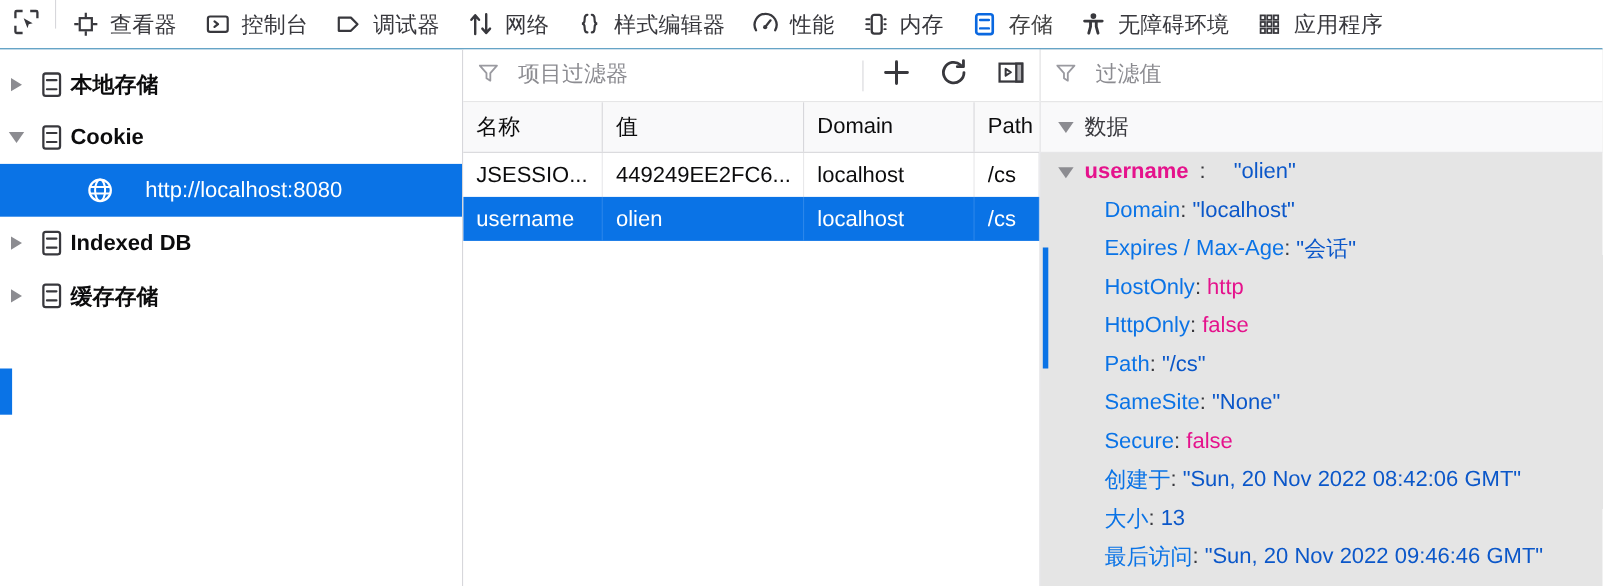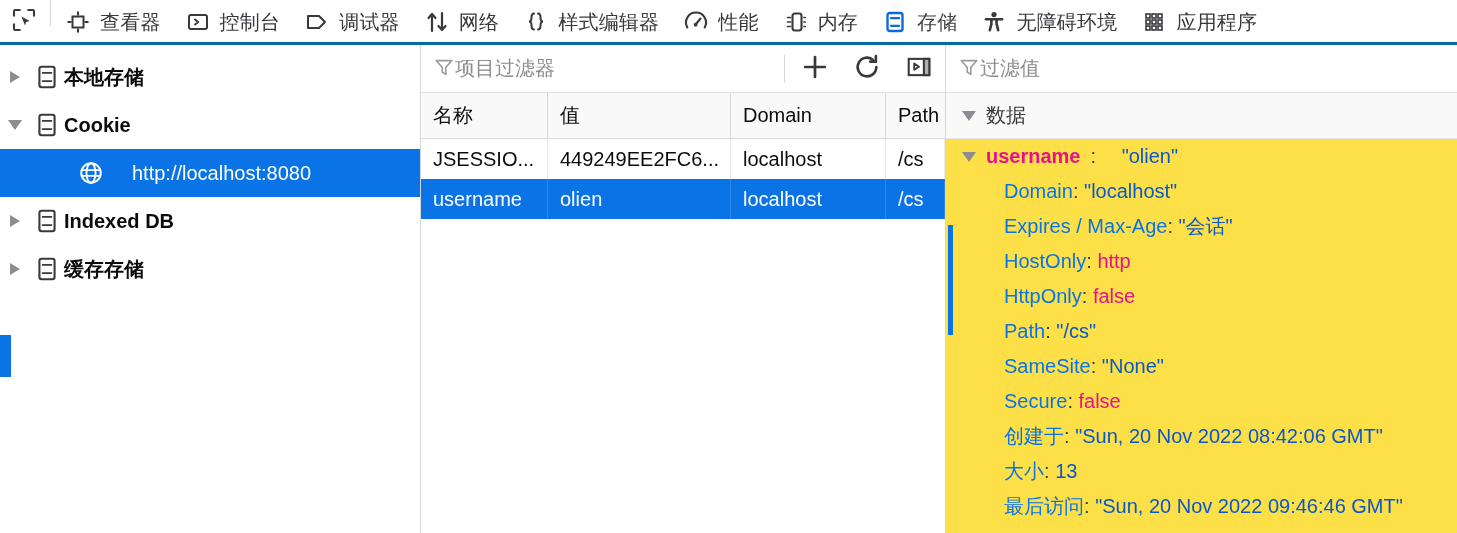--- a/index.html
+++ b/index.html
@@ -10,21 +10,21 @@
     font-family: "Liberation Sans", "DejaVu Sans", sans-serif;
     -webkit-font-smoothing: antialiased;
   }
   #app { width: 1457px; height: 533px; display: flex; flex-direction: column; }
 
   
   .toolbar {
     height: 45px; min-height: 45px;
     display: flex; 
     background: #ffffff;
-    border-bottom: 3px solid #0369a1;
+    border-bottom: 1px solid #0369a1;
     overflow: hidden;
     white-space: nowrap;
   }
   .picker-btn {
     width: 48px; height: 44px;
     display: flex; align-items: center; justify-content: center;
     flex: 0 0 auto;
   }
   .tb-sep {
     width: 1px; height: 26px; background: #d7d7db; flex: 0 0 auto;
@@ -100,21 +100,21 @@
     border-right: 1px solid #d7d7db;
     background: #ffffff;
     overflow: hidden;
   }
   .tbar {
     height: 48px; min-height: 48px;
     display: flex; align-items: center;
     border-bottom: 1px solid #e0e0e2;
     background: #ffffff;
   }
-  .filter-wrap { flex: 1; display: flex; align-items: center; gap: 0; padding-left: 12px; min-width: 0; }
+  .filter-wrap { flex: 1; display: flex; align-items: center; gap: 16px; padding-left: 12px; min-width: 0; }
   .filter-input {
     flex: 1; border: 0; outline: none; background: transparent;
     font-family: "Liberation Sans", sans-serif;
     font-size: 20px; color: #0c0c0d; min-width: 0;
   }
   .filter-input::placeholder { color: #8c8c91; }
   .tbar-sep { width: 1px; height: 28px; background: #d7d7db; margin: 0 4px; }
   .tbar-btn {
     width: 52px; height: 46px;
     display: flex; align-items: center; justify-content: center;
@@ -140,21 +140,21 @@
     overflow: hidden; white-space: nowrap; text-overflow: ellipsis;
   }
   .trow .td span { overflow: hidden; text-overflow: ellipsis; }
   .trow.selected { background: #0a73e6; color: #ffffff; }
   .trow.selected .td { border-right-color: #2b86ea; }
   .table-body { flex: 1; overflow: hidden; }
 
   
   .detail-pane {
     flex: 1; display: flex; flex-direction: column;
-    background: #fde047; overflow: hidden; min-width: 0;
+    background: #e5e5e5; overflow: hidden; min-width: 0;
   }
   .detail-rows { flex: 1; overflow: hidden; padding-bottom: 2px; }
   .group-head {
     height: 46px; display: flex; align-items: center;
     background: #f9f9fa; border-bottom: 1px solid #e4e4e6;
     font-size: 20px; color: #38383d;
     padding-left: 16px; gap: 10px;
   }
   .tri-down {
     width: 0; height: 0;

